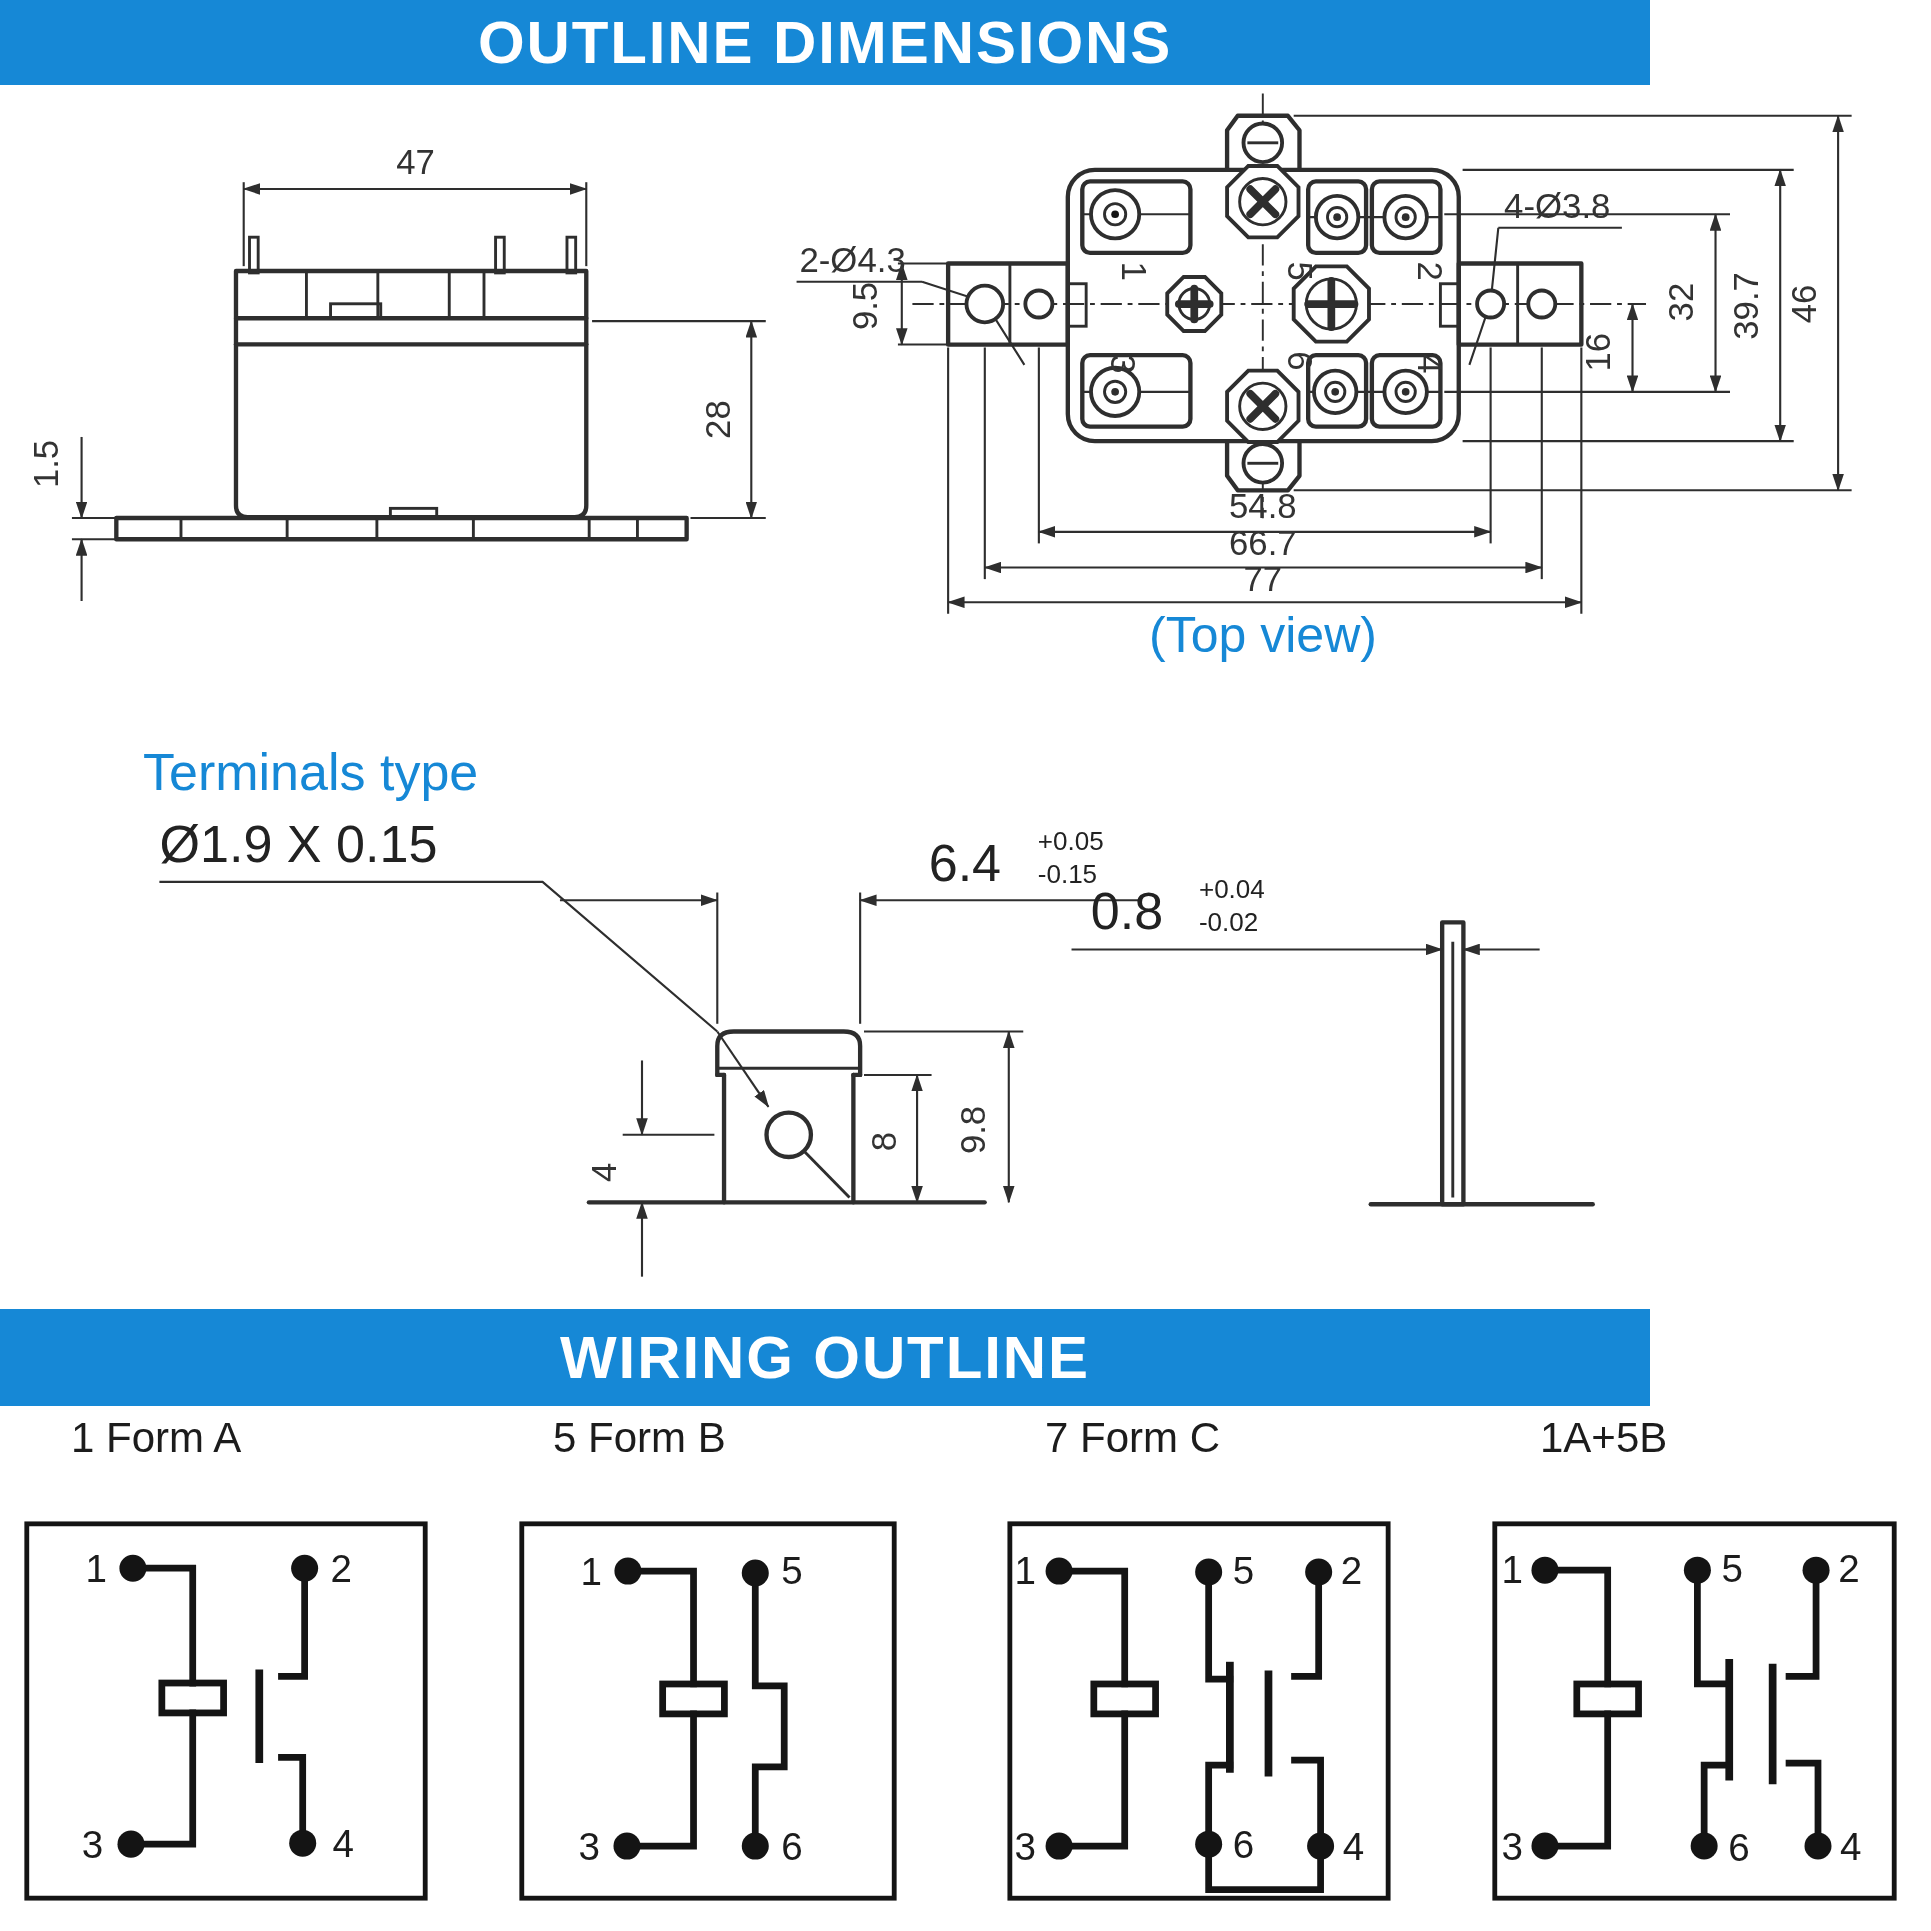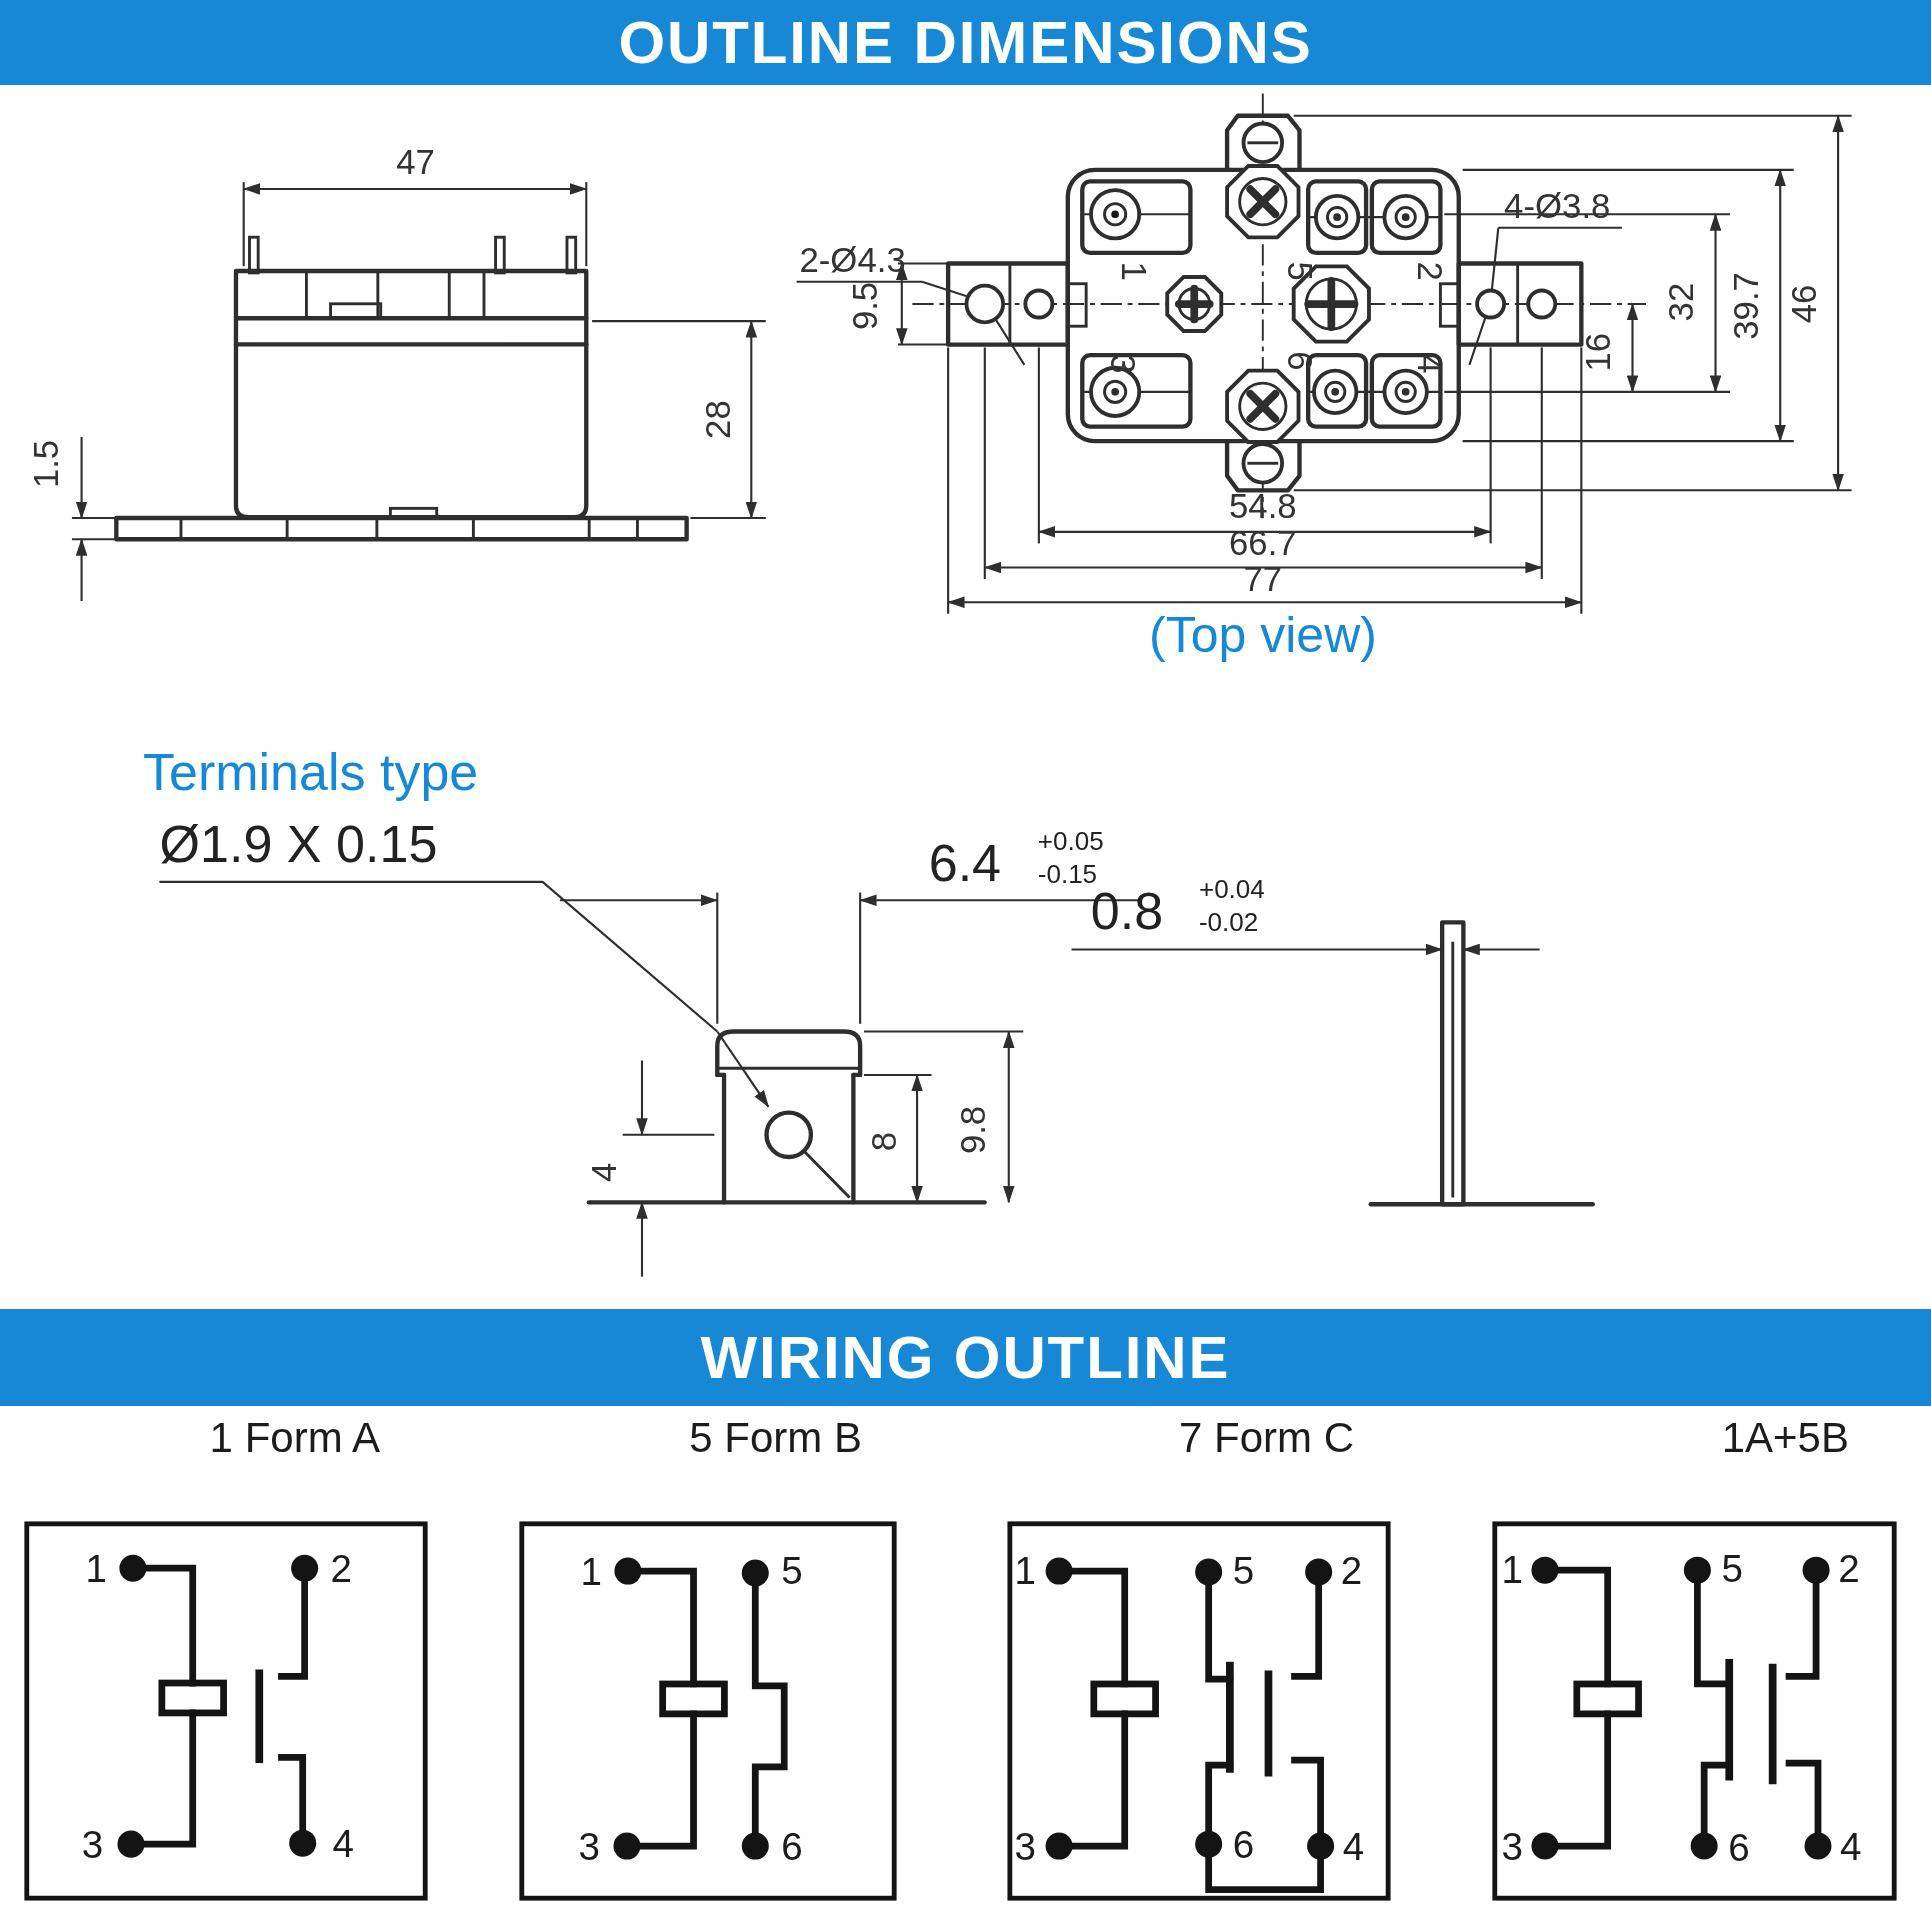--- a/index.html
+++ b/index.html
@@ -1,26 +1,26 @@
 <!DOCTYPE html>
 <html style="--accent: #1688d6; --line: #2e2e2e; --wire: #141414; --dimtext: #333333;"><head>
 <meta charset="utf-8">
 <style>
   :root{ --accent:#1688d6; --line:#2e2e2e; --wire:#141414; --dimtext:#333; }
   *{margin:0;padding:0;box-sizing:border-box;}
   html,body{width:1931px;height:1931px;background:#fff;font-family:"Liberation Sans",sans-serif;overflow:hidden;}
   .abs{position:absolute;}
-  .band{left:0;width:1931px;background:var(--accent);color:#fff;display:flex;align-items:center;justify-content:center;
+  .band{left:0;width:1650px;background:var(--accent);color:#fff;display:flex;align-items:center;justify-content:center;
         font-weight:bold;font-size:60px;letter-spacing:1.9px;}
   #band-outline{top:0;height:85px;}
   #band-wiring{top:1309px;height:97px;}
   .bluelabel{color:var(--accent);font-size:52px;font-weight:400;}
   #terminals-type-label{left:143px;top:718px;margin-top:24px;}
   #top-view-caption{left:1070px;top:606px;width:386px;text-align:center;font-size:50px;}
-  .wd-title{top:1414px;width:309px;text-align:right;font-size:42px;color:#1c1c1c;}
+  .wd-title{top:1414px;width:309px;text-align:left;font-size:42px;color:#1c1c1c;}
   svg{position:absolute;overflow:visible;}
   .ln{stroke:var(--line);fill:none;stroke-width:4.5;stroke-linejoin:round;stroke-linecap:round;}
   .lnthin{stroke:var(--line);fill:none;stroke-width:3;}
   .ext{stroke:var(--line);fill:none;stroke-width:2.2;}
   .dim{stroke:var(--line);fill:none;stroke-width:2.2;}
   .cl{stroke:var(--line);fill:none;stroke-width:2;stroke-dasharray:22 6 5 6;}
   .dtx{fill:var(--dimtext);font-size:36px;}
   .dtx-big{fill:#222;font-size:54px;}
   .dtx-tol{fill:#222;font-size:27px;}
   .screwfill{fill:#fff;stroke:var(--line);stroke-width:4;}

